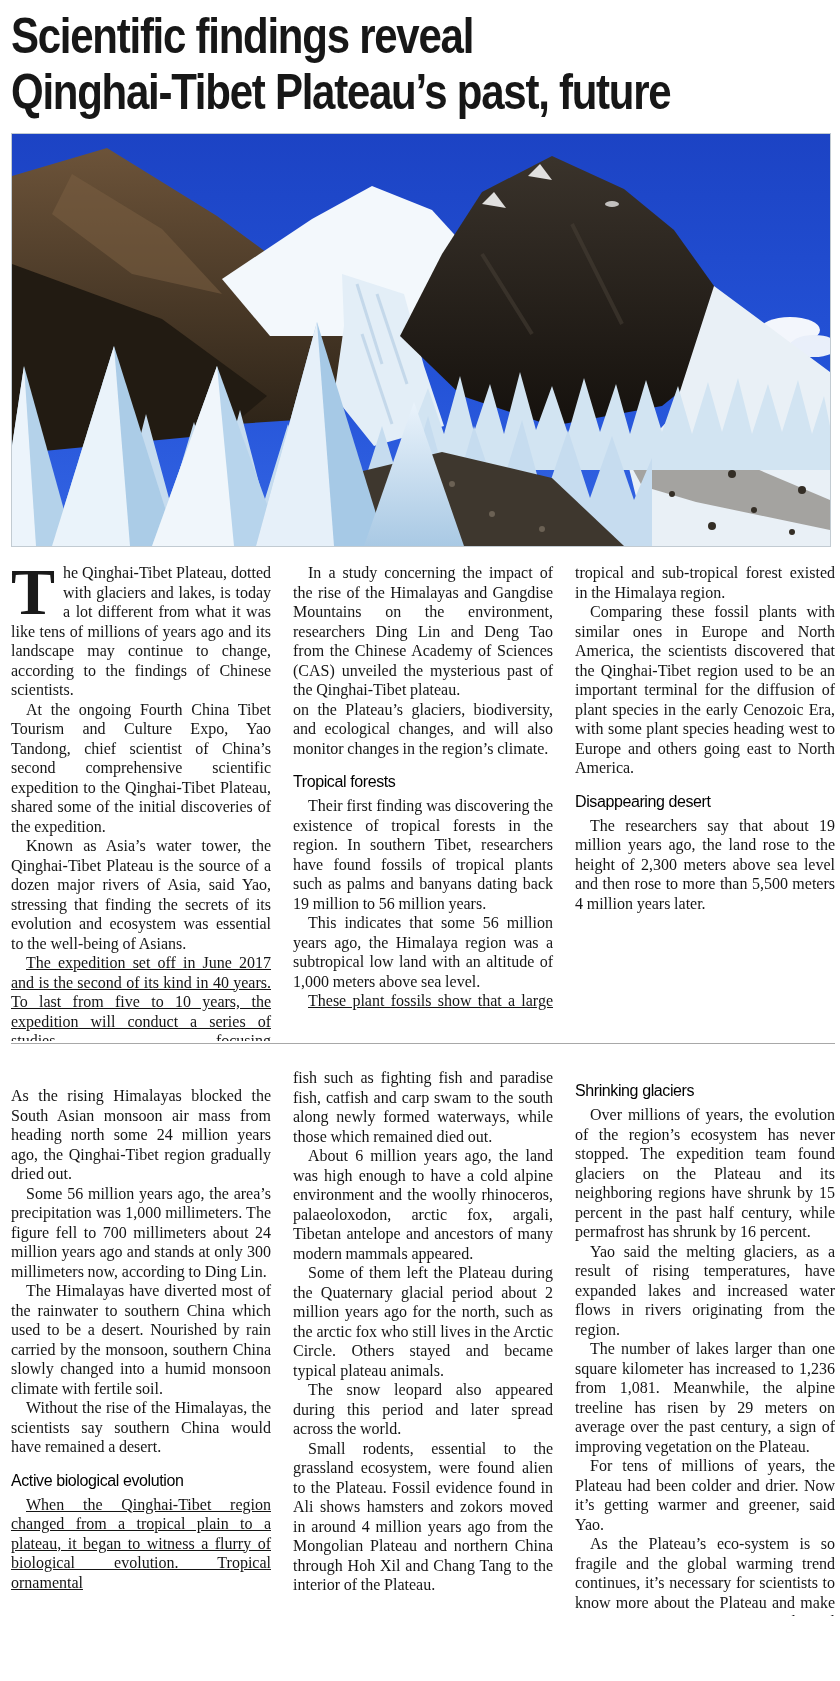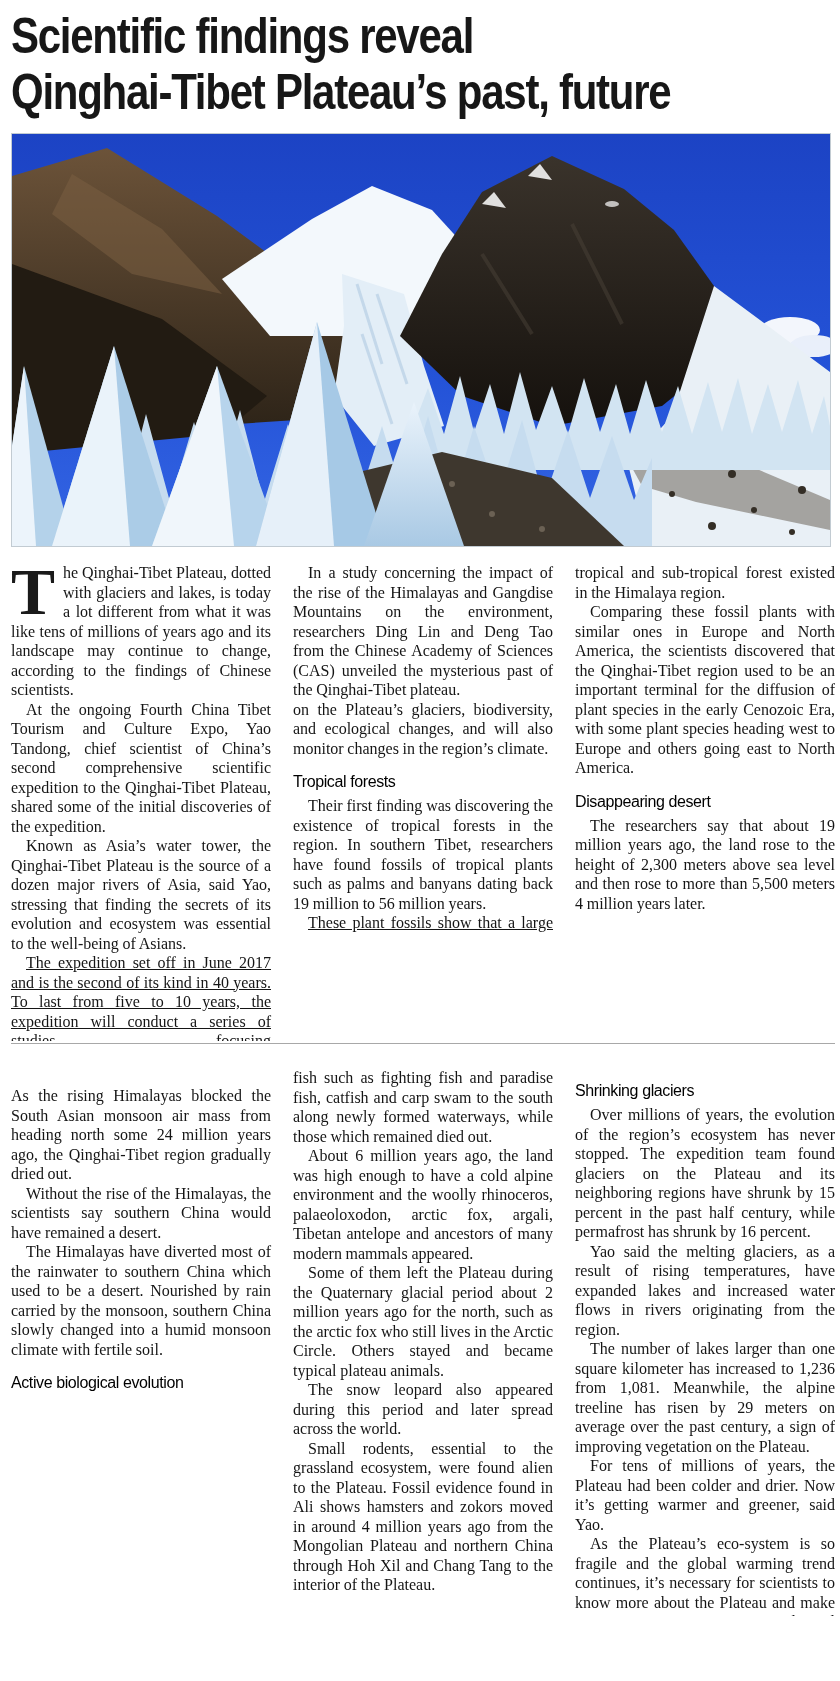--- a/index.html
+++ b/index.html
@@ -155,38 +155,41 @@
       <p class="body noindent"><span class="dropcap">T</span><span>he Qinghai-Tibet Plateau, dotted with glaciers and lakes, is today a lot different from what it was like tens of millions of years ago and its landscape may continue to change, according to the findings of Chinese scientists.</span></p>
       <p class="body">At the ongoing Fourth China Tibet Tourism and Culture Expo, Yao Tandong, chief scientist of China’s second comprehensive scientific expedition to the Qinghai-Tibet Plateau, shared some of the initial discoveries of the expedition.</p>
       <p class="body">Known as Asia’s water tower, the Qinghai-Tibet Plateau is the source of a dozen major rivers of Asia, said Yao, stressing that finding the secrets of its evolution and ecosystem was essential to the well-being of Asians.</p>
       <p class="body contend">The expedition set off in June 2017 and is the second of its kind in 40 years. To last from five to 10 years, the expedition will conduct a series of studies focusing</p>
     </div>
     <div class="col">
       <p class="body">In a study concerning the impact of the rise of the Himalayas and Gangdise Mountains on the environment, researchers Ding Lin and Deng Tao from the Chinese Academy of Sciences (CAS) unveiled the mysterious past of the Qinghai-Tibet plateau.</p>
       <p class="body noindent">on the Plateau’s glaciers, biodiversity, and ecological changes, and will also monitor changes in the region’s climate.</p>
       <h3 class="sect">Tropical forests</h3>
       <p class="body">Their first finding was discovering the existence of tropical forests in the region. In southern Tibet, researchers have found fossils of tropical plants such as palms and banyans dating back 19 million to 56 million years.</p>
+      <p class="body">This indicates that some 56 million years ago, the Himalaya region was a subtropical low land with an altitude of 1,000 meters above sea level.</p>
       <p class="body contend">These plant fossils show that a large</p>
     </div>
     <div class="col">
       <p class="body noindent">tropical and sub-tropical forest existed in the Himalaya region.</p>
       <p class="body">Comparing these fossil plants with similar ones in Europe and North America, the scientists discovered that the Qinghai-Tibet region used to be an important terminal for the diffusion of plant species in the early Cenozoic Era, with some plant species heading west to Europe and others going east to North America.</p>
       <h3 class="sect">Disappearing desert</h3>
       <p class="body">The researchers say that about 19 million years ago, the land rose to the height of 2,300 meters above sea level and then rose to more than 5,500 meters 4 million years later.</p>
     </div>
   </div>
 
   <hr class="divider">
 
   <div class="cols bottom">
     <div class="col offset">
       <p class="body noindent">As the rising Himalayas blocked the South Asian monsoon air mass from heading north some 24 million years ago, the Qinghai-Tibet region gradually dried out.</p>
+      <p class="body">Some 56 million years ago, the area’s precipitation was 1,000 millimeters. The figure fell to 700 millimeters about 24 million years ago and stands at only 300 millimeters now, according to Ding Lin.</p>
+      <p class="body">The Himalayas have diverted most of the rainwater to southern China which used to be a desert. Nourished by rain carried by the monsoon, southern China slowly changed into a humid monsoon climate with fertile soil.</p>
       <p class="body">Without the rise of the Himalayas, the scientists say southern China would have remained a desert.</p>
-      <p class="body">The Himalayas have diverted most of the rainwater to southern China which used to be a desert. Nourished by rain carried by the monsoon, southern China slowly changed into a humid monsoon climate with fertile soil.</p>
       <h3 class="sect">Active biological evolution</h3>
+      <p class="body contend">When the Qinghai-Tibet region changed from a tropical plain to a plateau, it began to witness a flurry of biological evolution. Tropical ornamental</p>
     </div>
     <div class="col">
       <p class="body noindent">fish such as fighting fish and paradise fish, catfish and carp swam to the south along newly formed waterways, while those which remained died out.</p>
       <p class="body">About 6 million years ago, the land was high enough to have a cold alpine environment and the woolly rhinoceros, palaeoloxodon, arctic fox, argali, Tibetan antelope and ancestors of many modern mammals appeared.</p>
       <p class="body">Some of them left the Plateau during the Quaternary glacial period about 2 million years ago for the north, such as the arctic fox who still lives in the Arctic Circle. Others stayed and became typical plateau animals.</p>
       <p class="body">The snow leopard also appeared during this period and later spread across the world.</p>
       <p class="body">Small rodents, essential to the grassland ecosystem, were found alien to the Plateau. Fossil evidence found in Ali shows hamsters and zokors moved in around 4 million years ago from the Mongolian Plateau and northern China through Hoh Xil and Chang Tang to the interior of the Plateau.</p>
     </div>
     <div class="col">
       <h3 class="sect" style="margin-top:12px;">Shrinking glaciers</h3>

